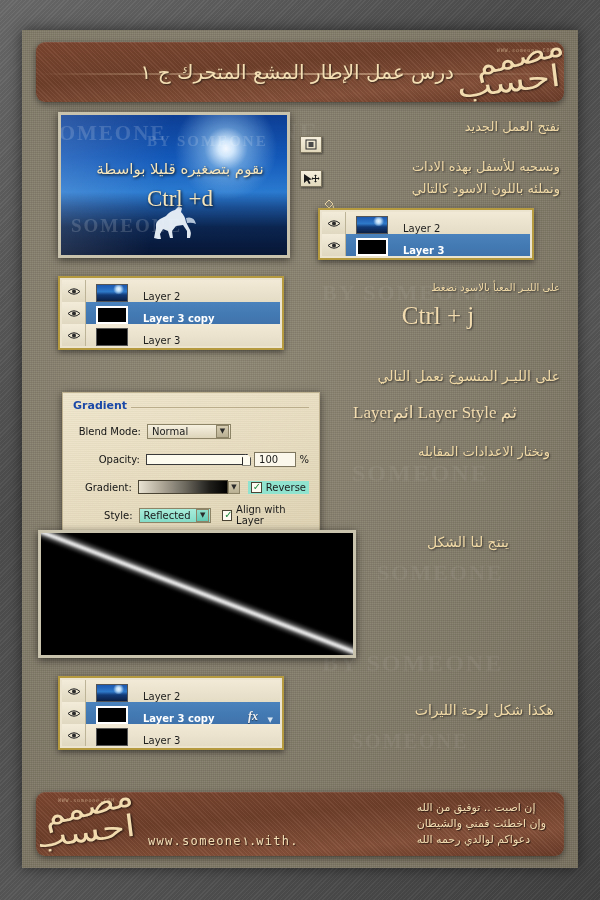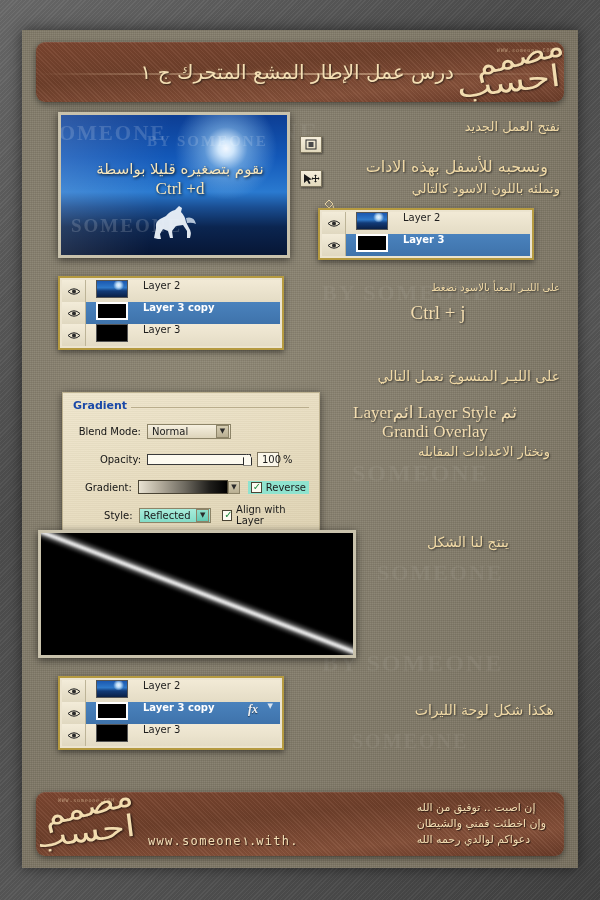--- a/index.html
+++ b/index.html
@@ -152,21 +152,21 @@
 
   
   .layers {
     position: absolute;
     background: #ece4cf;
     border: 2px solid #b59a40;
     box-shadow: 0 2px 6px rgba(0,0,0,0.5);
     padding: 2px;
   }
   .layer-row {
-    display: flex; align-items: flex-start;
+    display: flex; align-items: flex-end;
     height: 22px;
     background: linear-gradient(180deg, #f2ead6 0%, #e4dcc5 100%);
     position: relative;
     gap: 6px;
   }
   .layer-row.selected {
     background: linear-gradient(180deg, #4a82bd 0%, #3f73ab 100%);
   }
   .eye-cell {
     width: 24px; height: 100%;
@@ -229,22 +229,22 @@
     position: absolute; left: 0; right: 0; top: 32%;
     text-align: center; direction: rtl;
     color: #f6e6bd;
     font-size: 15px;
     text-shadow: 1px 1px 3px rgba(0,0,0,0.85);
     padding-left: 12px;
   }
   .photo-caption .key {
     display: block;
     font-family: "Liberation Serif", serif;
-    direction: ltr; font-size: 17px;
-    margin-top: 1px;
+    direction: ltr; font-size: 23px;
+    margin-top: 8px;
   }
   .photo-wm {
     position: absolute;
     font-family: "Liberation Serif", serif; font-weight: bold;
     color: rgba(255,255,255,0.16);
     white-space: nowrap; letter-spacing: 2px;
   }
 
   #gradient-result {
     background: #000;
@@ -324,21 +324,21 @@
     border: 1px solid #3a3a3a;
   }
   .slider .knob {
     position: absolute; top: -1px;
     width: 9px; height: 12px;
     background: #fdfaf0;
     border: 1px solid #2a2a2a;
     clip-path: polygon(50% 0%, 100% 35%, 100% 100%, 0% 100%, 0% 35%);
   }
   .numbox {
-    width: 22px; height: 15px;
+    width: 42px; height: 15px;
     border: 1px solid #7f7660;
     font-size: 10px; line-height: 14px;
     padding-left: 4px;
     margin-left: 6px;
   }
   .numbox.plain { background: #fbf7ea; }
   .numbox.aqua  { background: #a3eada; color: #111; }
   .pct { margin-left: 4px; font-size: 10px; }
 
   .grad-swatch {
@@ -430,21 +430,21 @@
         <path d="M44 20 Q52 18 54 26 Q50 24 45 25 Z" fill="#dce8f5" opacity="0.8"></path>
       </svg>
 
       <div class="photo-caption">
         <span>نقوم بتصغيره قليلا بواسطة</span>
         <span class="key">Ctrl +d</span>
       </div>
     </div>
 
     <div class="ar" style="right:18px;top:88px;font-size:13px;line-height:18px;">نفتح العمل الجديد</div>
-    <div class="ar" style="right:30px;top:128px;font-size:16px;line-height:18px;margin-left:32px;">ونسحبه للأسفل بهذه الادات</div>
+    <div class="ar" style="right:18px;top:128px;font-size:13px;line-height:18px;margin-left:32px;">ونسحبه للأسفل بهذه الادات</div>
     <div class="ar" style="right:18px;top:150px;font-size:13px;line-height:18px;">ونملئه باللون الاسود   كالتالي</div>
 
     <div class="toolbtn" style="left:278px;top:106px;">
       <svg width="12" height="11" viewBox="0 0 12 11">
         <rect x="1" y="1" width="10" height="9" fill="none" stroke="#2b2b2b" stroke-width="1"></rect>
         <rect x="3.5" y="3" width="5" height="5" fill="#4a4a4a"></rect>
       </svg>
     </div>
     <div class="toolbtn" style="left:278px;top:140px;">
       <svg width="17" height="12" viewBox="0 0 17 12">
@@ -476,21 +476,21 @@
             <path d="M1 4.5 Q7 -1 13 4.5 Q7 10 1 4.5 Z" fill="none" stroke="#2a2a2a" stroke-width="1"></path>
             <circle cx="7" cy="4.5" r="2" fill="#2a2a2a"></circle>
           </svg>
         </div>
         <div class="thumb black sel"></div>
         <div class="layer-name">Layer 3</div>
       </div>
     </div>
 
     <div class="ar" style="right:18px;top:252px;font-size:10px;">على الليـر المعبأ بالاسود نضغط</div>
-    <div class="ar latin center" style="right:60px;top:272px;font-size:19px;width:160px;">Ctrl + j</div>
+    <div class="ar latin center" style="right:60px;top:272px;font-size:25px;width:160px;">Ctrl + j</div>
 
     <div class="layers" id="layers-mid" style="left:36px;top:246px;width:226px;">
       <div class="layer-row">
         <div class="eye-cell">
           <svg width="14" height="9" viewBox="0 0 14 9">
             <path d="M1 4.5 Q7 -1 13 4.5 Q7 10 1 4.5 Z" fill="none" stroke="#2a2a2a" stroke-width="1"></path>
             <circle cx="7" cy="4.5" r="2" fill="#2a2a2a"></circle>
           </svg>
         </div>
         <div class="thumb sea"></div>
@@ -513,21 +513,20 @@
             <circle cx="7" cy="4.5" r="2" fill="#2a2a2a"></circle>
           </svg>
         </div>
         <div class="thumb black"></div>
         <div class="layer-name">Layer 3</div>
       </div>
     </div>
 
     <div class="ar" style="right:18px;top:338px;font-size:14px;">على الليـر المنسوخ نعمل التالي</div>
     <div class="ar latin center" style="right:18px;top:372px;font-size:17px;width:250px;">Layerائم Layer Style  ثم</div>
-    <div class="ar latin center" style="right:18px;top:392px;font-size:17px;width:250px;">Grandi Overlay</div>
     <div class="ar" style="right:28px;top:414px;font-size:13px;">ونختار الاعدادات المقابله</div>
 
     <div id="gradient-panel">
       <span class="panel-title">Gradient</span>
       <div class="panel-rule"></div>
 
       <div class="frow">
         <div class="flabel">Blend Mode:</div>
         <div class="combo plain">
           <span>Normal</span>

